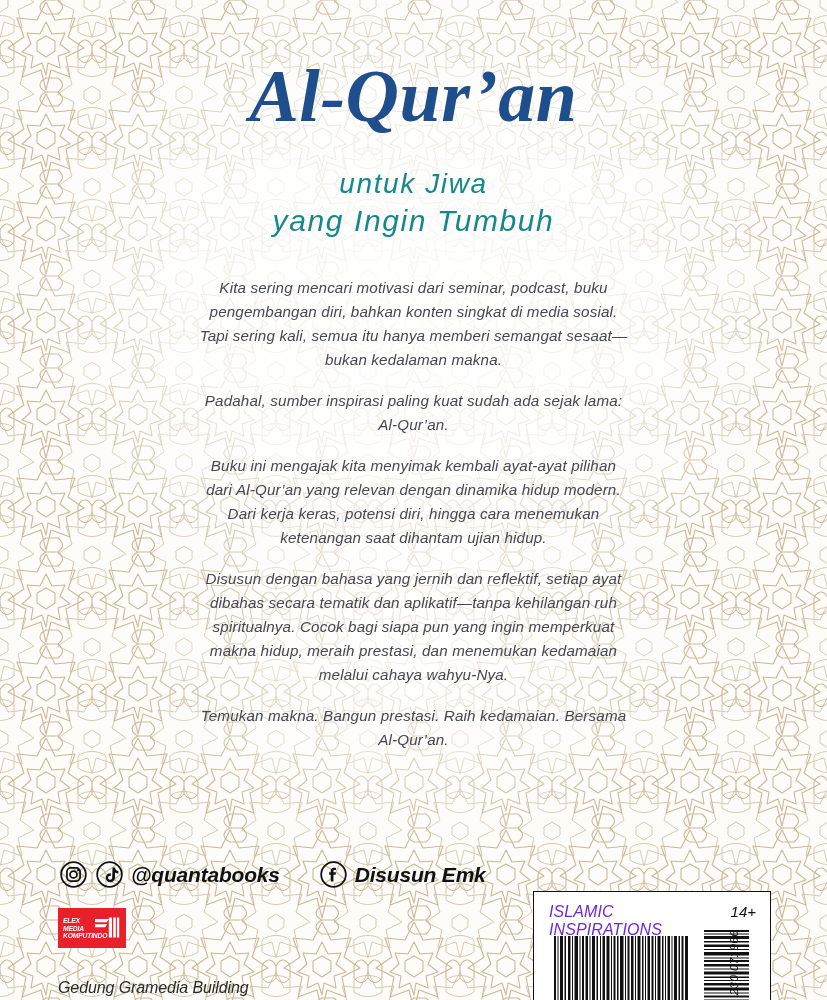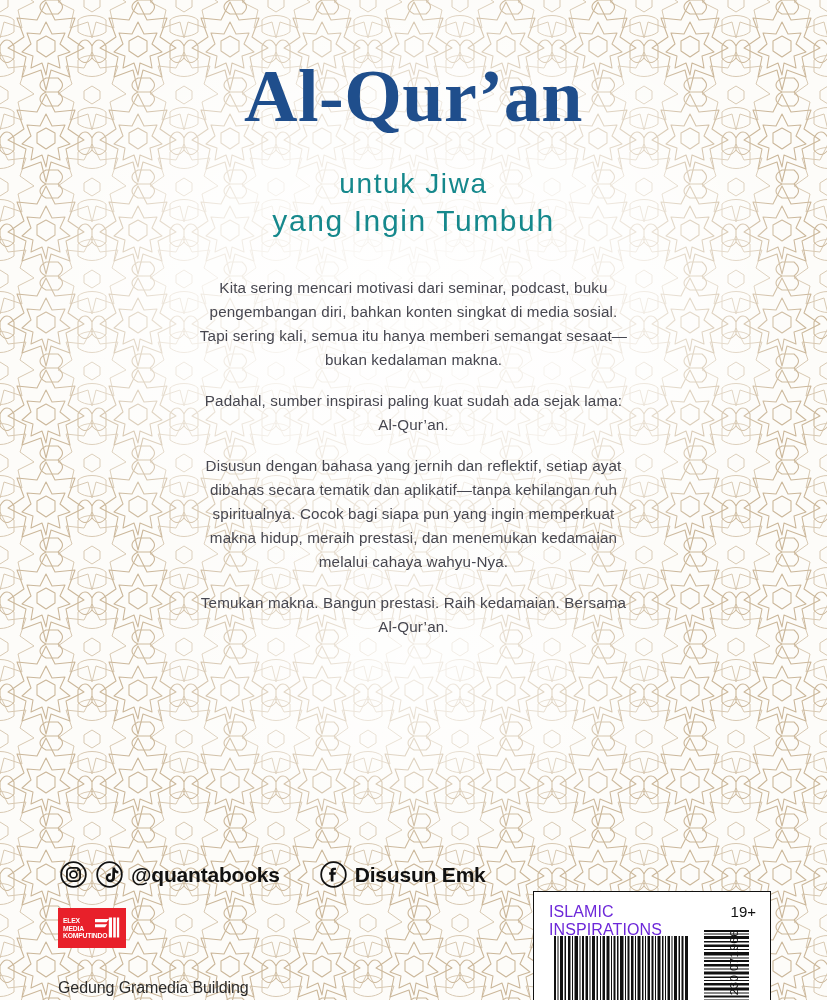--- a/index.html
+++ b/index.html
@@ -23,21 +23,21 @@
     z-index:0;
     opacity:1;
   }
   #glow {
     position:absolute; inset:0; z-index:1;
     background:
       radial-gradient(ellipse 62% 42% at 50% 30%, rgba(255,255,255,0.93) 0%, rgba(255,255,255,0.72) 42%, rgba(255,255,255,0.0) 78%),
       radial-gradient(ellipse 48% 26% at 50% 66%, rgba(255,255,255,0.80) 0%, rgba(255,255,255,0.0) 75%);
     pointer-events:none;
   }
-  #content { position:relative; z-index:2; width:827px; height:744px; }
+  #content { position:relative; z-index:2; width:827px; height:744px;font-style:italic; }
 
   
   .title-wrap { padding-top:58px; text-align:center; }
   #book-title {
     font-family:"Liberation Serif", serif;
     font-size:74px;
     font-weight:700;
     color:#1f4e8c;
     letter-spacing:0.5px;
     line-height:1.05;
@@ -204,20 +204,21 @@
 
     <div class="title-wrap">
       <div id="book-title">Al-Qur’an</div>
       <div id="subtitle-1" class="subtitle">untuk Jiwa</div>
       <div id="subtitle-2" class="subtitle">yang Ingin Tumbuh</div>
     </div>
 
     <div id="blurb">
       <p>Kita sering mencari motivasi dari seminar, podcast, buku pengembangan diri, bahkan konten singkat di media sosial. Tapi sering kali, semua itu hanya memberi semangat sesaat—bukan kedalaman makna.</p>
       <p>Padahal, sumber inspirasi paling kuat sudah ada sejak lama: Al-Qur’an.</p>
+      <p>Buku ini mengajak kita menyimak kembali ayat-ayat pilihan dari Al-Qur’an yang relevan dengan dinamika hidup modern. Dari kerja keras, potensi diri, hingga cara menemukan ketenangan saat dihantam ujian hidup.</p>
       <p>Disusun dengan bahasa yang jernih dan reflektif, setiap ayat dibahas secara tematik dan aplikatif—tanpa kehilangan ruh spiritualnya. Cocok bagi siapa pun yang ingin memperkuat makna hidup, meraih prestasi, dan menemukan kedamaian melalui cahaya wahyu-Nya.</p>
       <p>Temukan makna. Bangun prestasi. Raih kedamaian. Bersama Al-Qur’an.</p>
     </div>
 
     <div id="social-row">
 
       <span class="social-group">
         <span>
           <svg class="icon-svg" width="27" height="27" viewBox="0 0 32 32">
             <circle cx="16" cy="16" r="14.6" fill="none" stroke="#111" stroke-width="2.1"></circle>
@@ -274,21 +275,21 @@
       </div>
     </div>
 
     <div id="publisher-lines">
       <div id="publisher-address">Gedung Gramedia Building</div>
     </div>
 
     <div id="barcode-panel">
       <div id="barcode-header">
         <span id="category-label">ISLAMIC INSPIRATIONS</span>
-        <span id="age-rating">19+</span>
+        <span id="age-rating">14+</span>
       </div>
 
       <svg id="barcode-main" viewBox="0 0 134 68" preserveAspectRatio="none">
         <g fill="#111">
           <rect x="0" y="0" width="2" height="68"></rect>
           <rect x="3.5" y="0" width="1" height="68"></rect>
           <rect x="6" y="0" width="3" height="68"></rect>
           <rect x="10.5" y="0" width="1.5" height="68"></rect>
           <rect x="14" y="0" width="2.5" height="68"></rect>
           <rect x="18" y="0" width="1" height="68"></rect>

